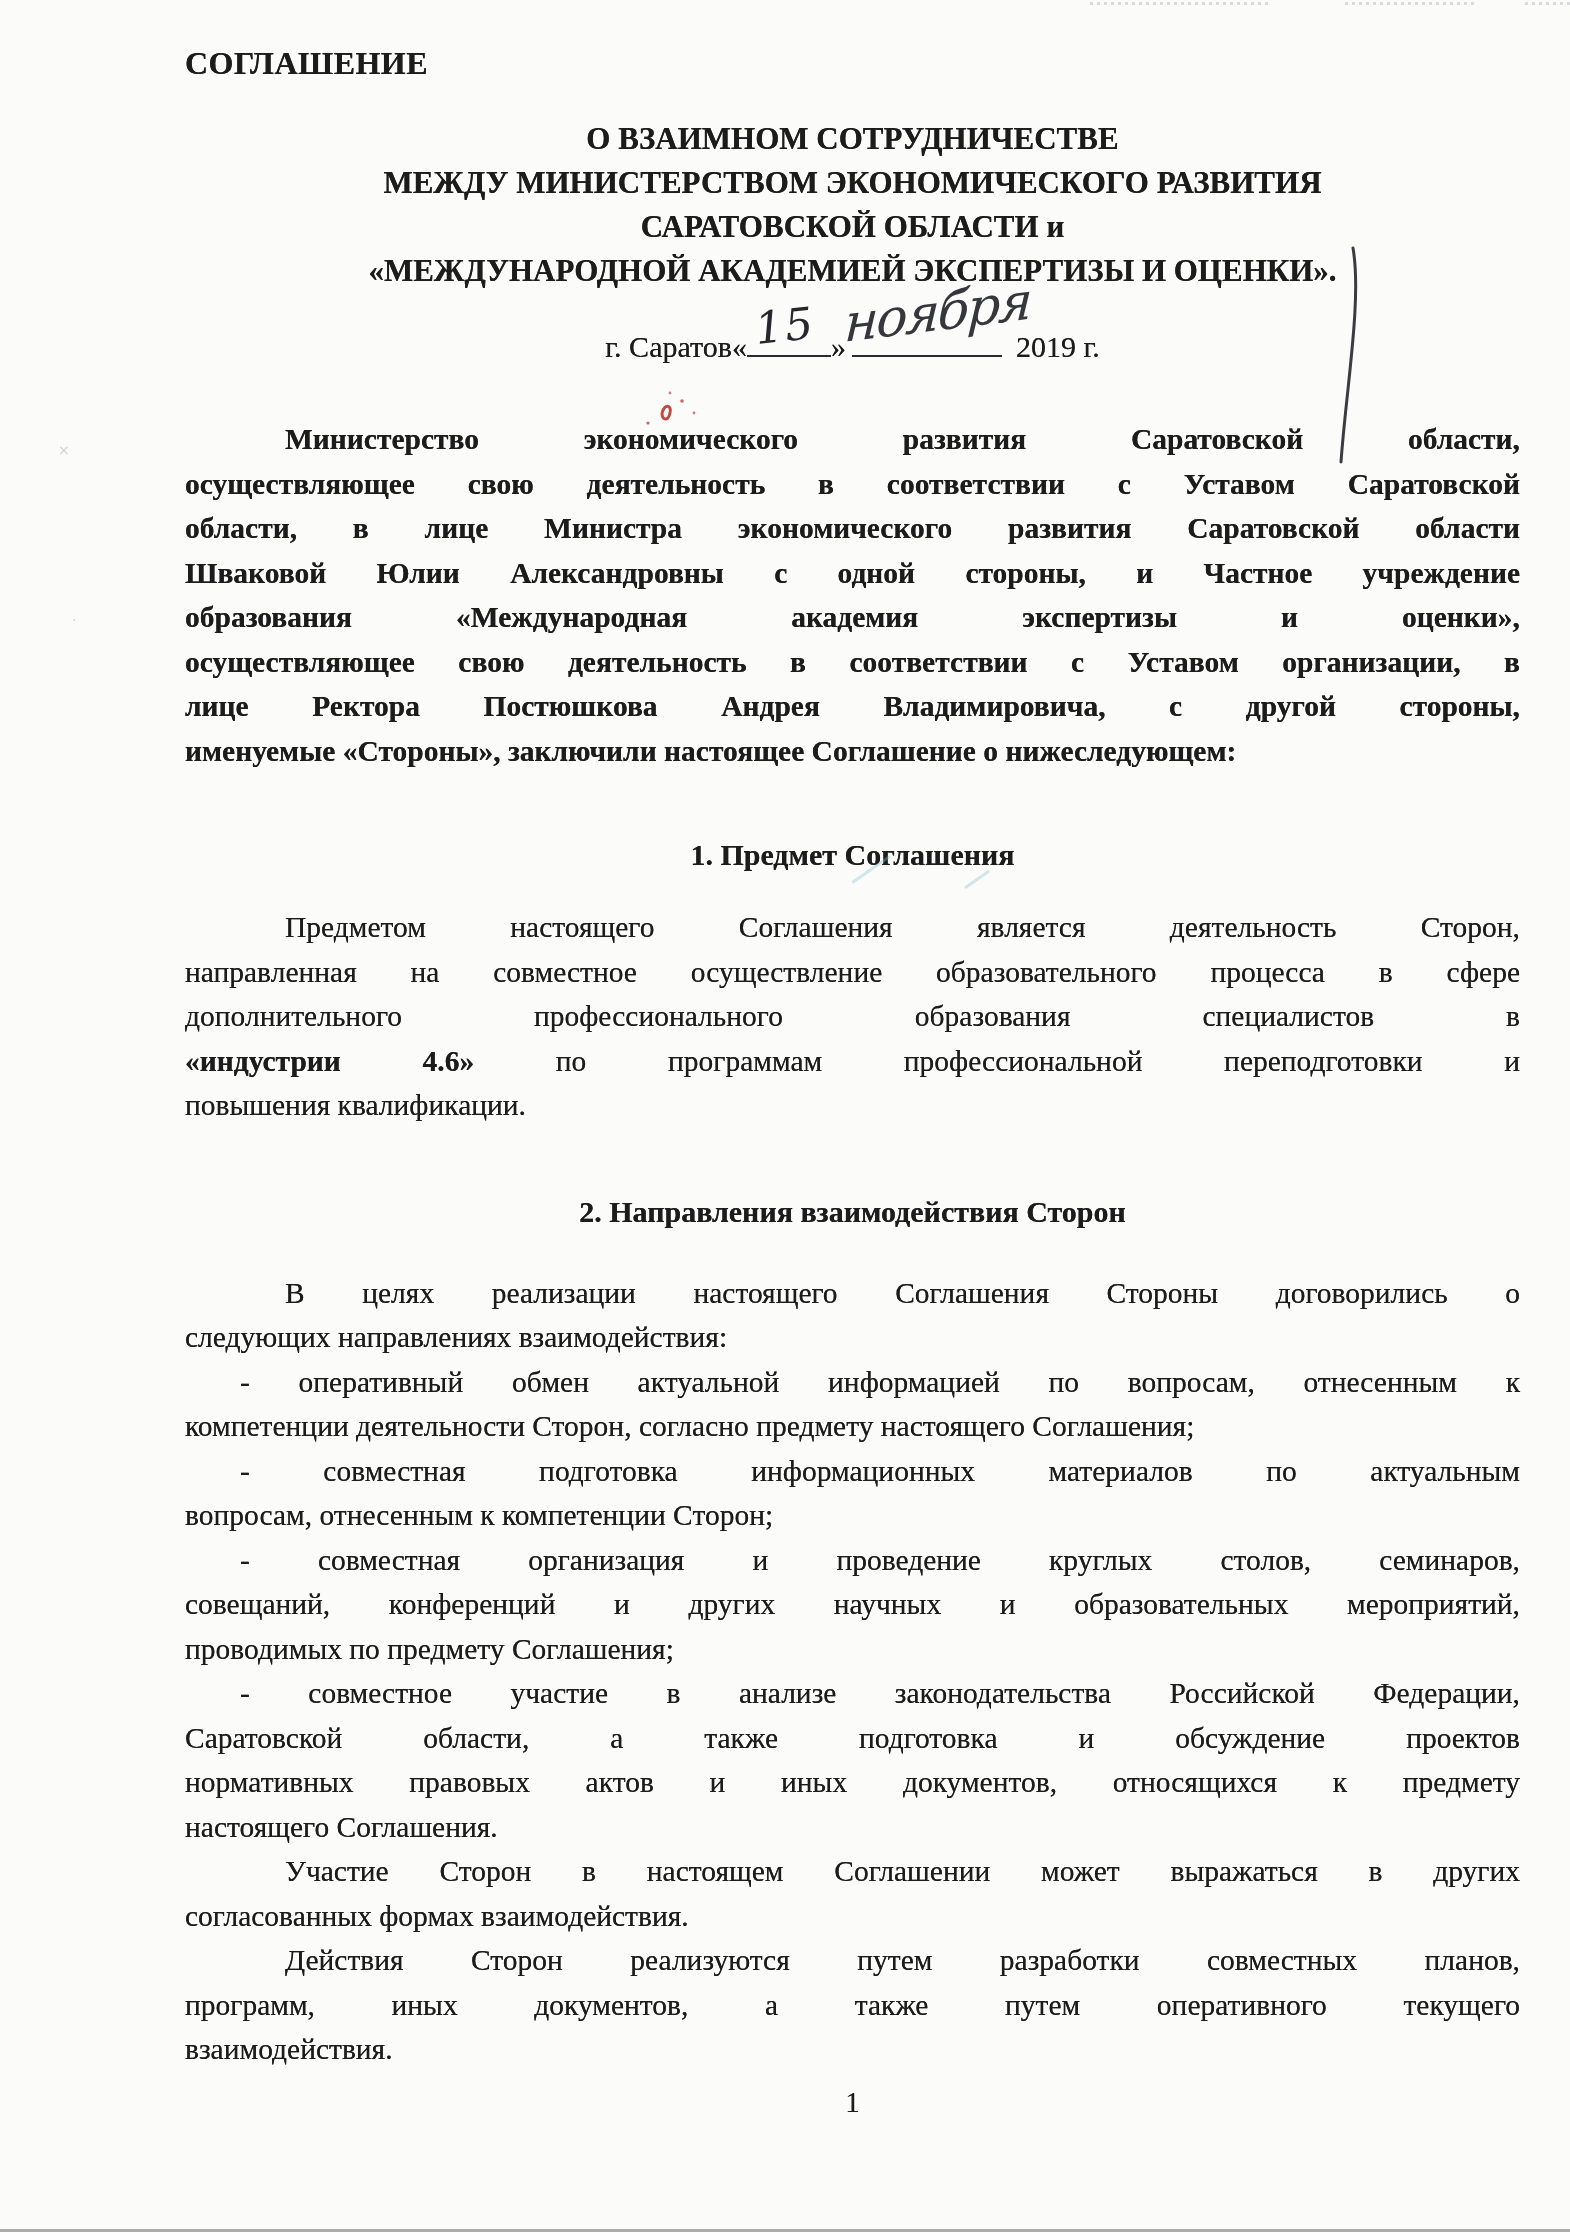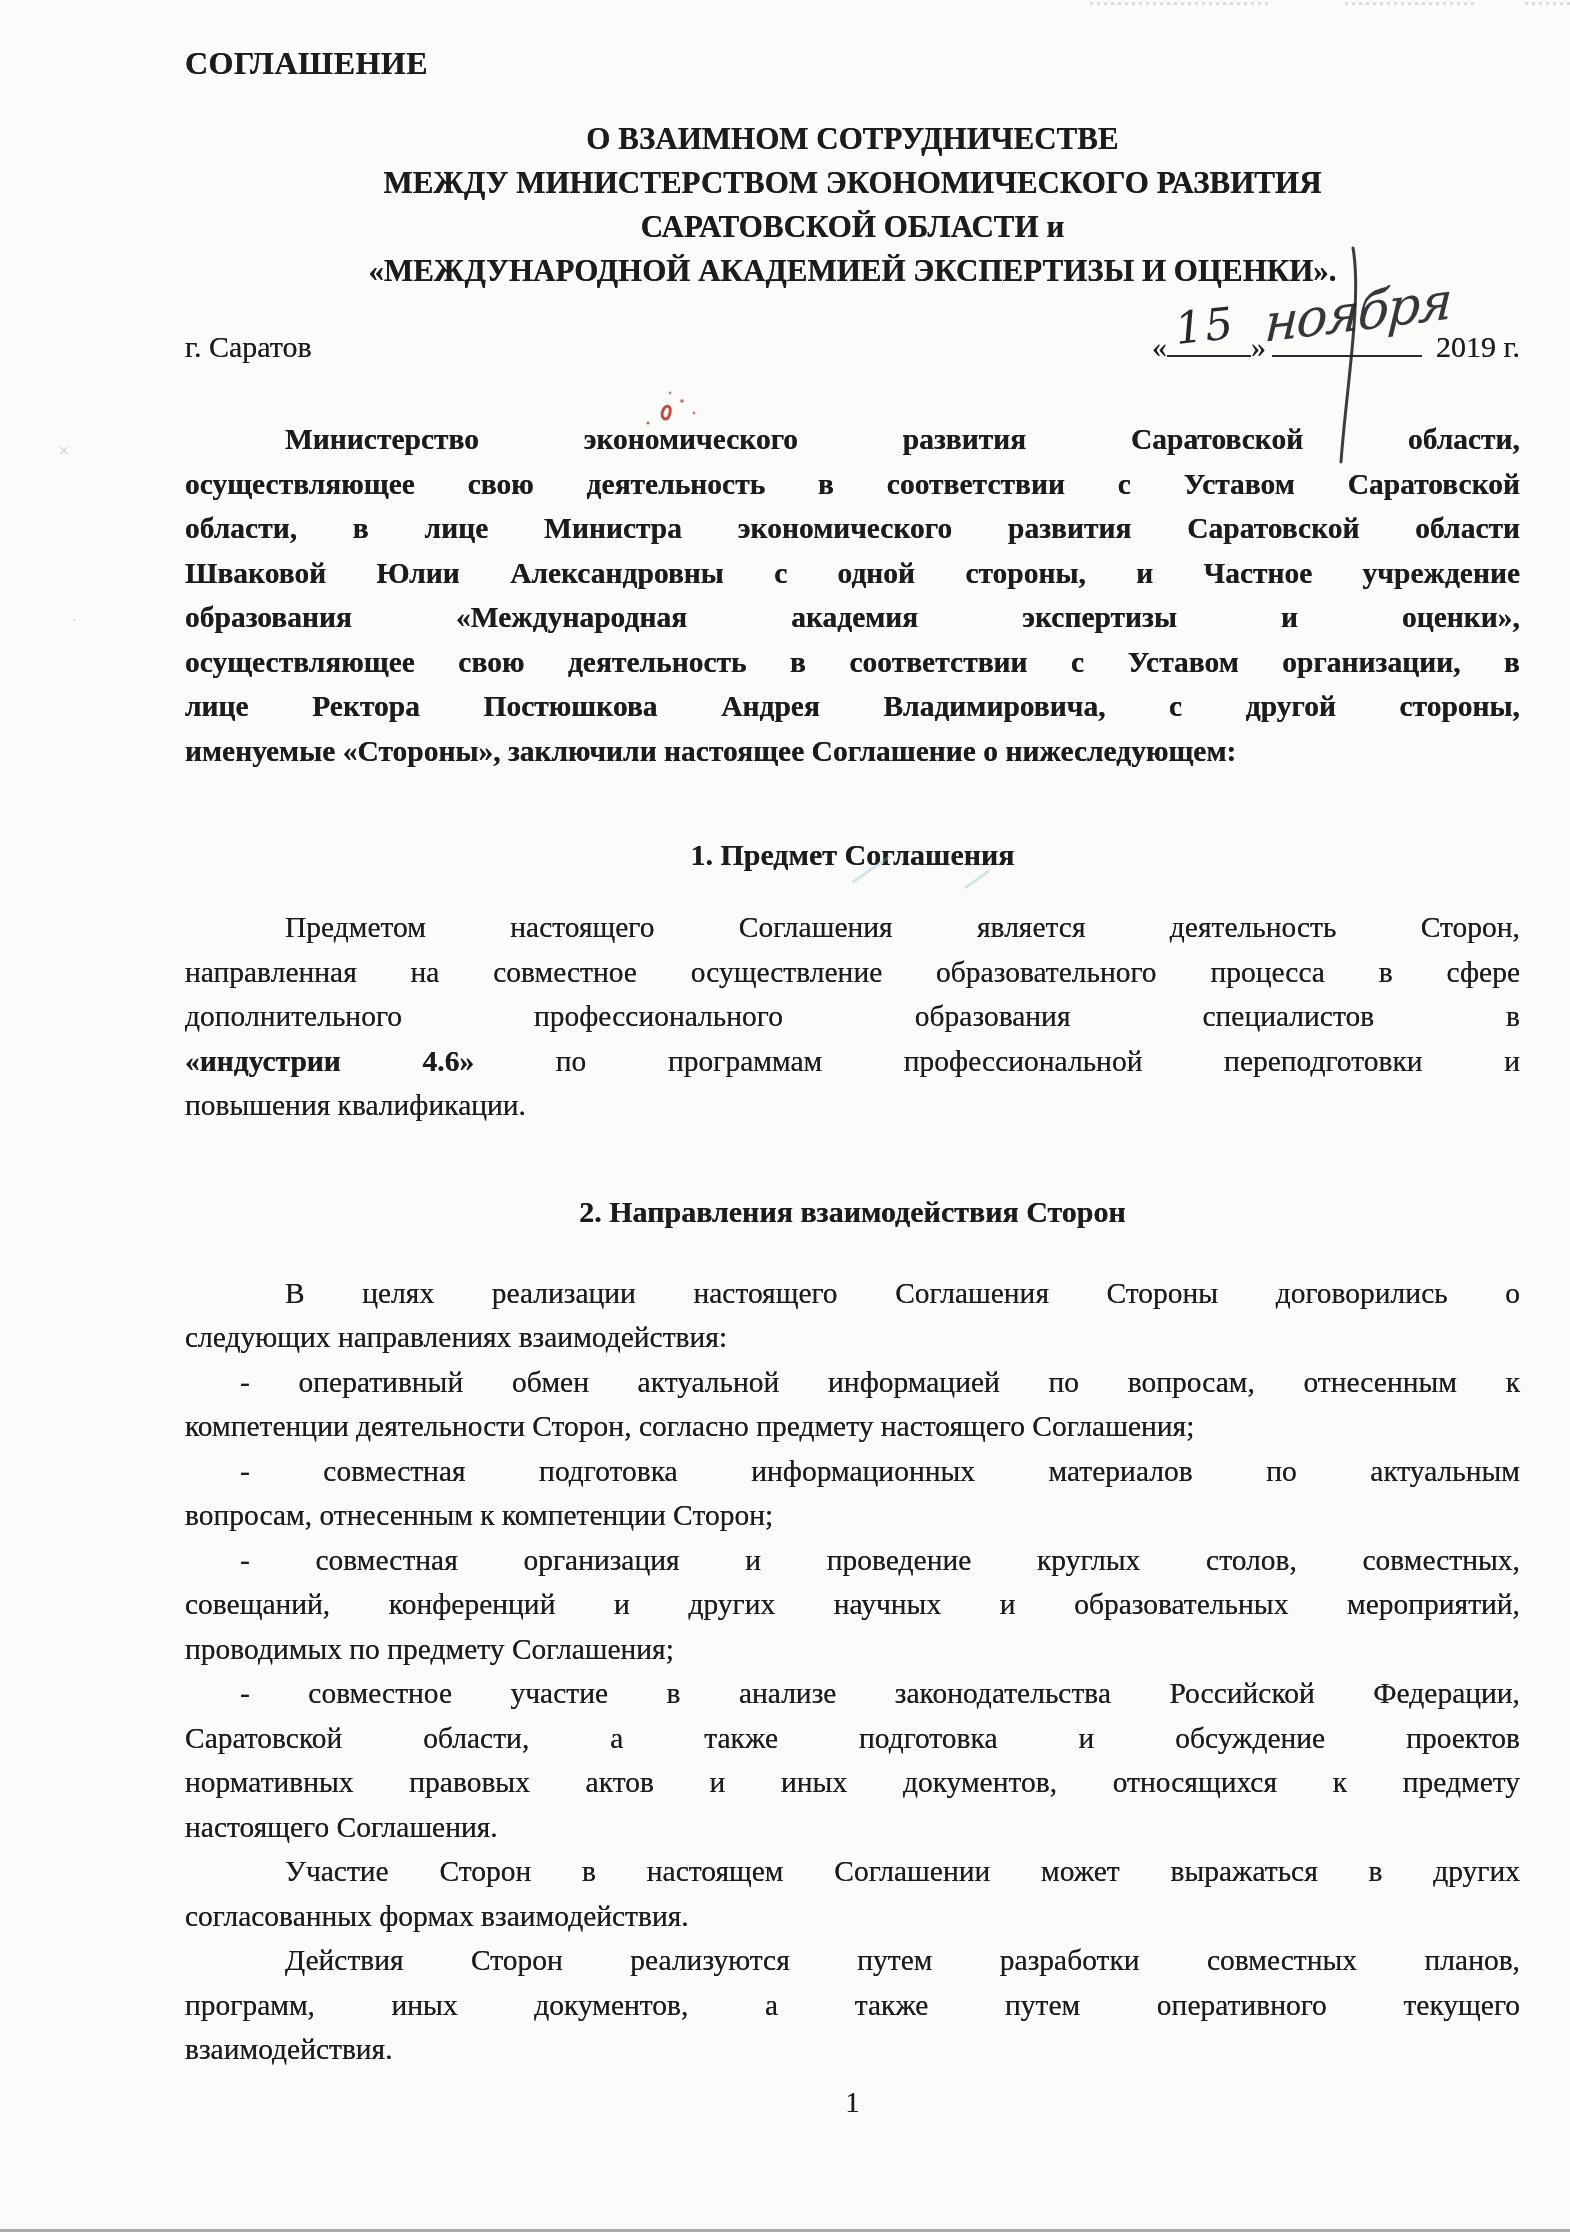--- a/index.html
+++ b/index.html
@@ -18,21 +18,21 @@
   .title{
     font-size:32px;font-weight:bold;
     line-height:46px;letter-spacing:0.5px;
   }
   .subtitle{ margin-top:31px; }
   .subtitle .sline{
     font-size:31px;font-weight:bold;text-align:center;line-height:44px;
   }
   .daterow{
     margin-top:31px;height:46px;line-height:46px;
-    display:flex;justify-content:space-between;align-items:flex-end;
+    display:flex;justify-content:center;align-items:flex-end;
     font-size:30px;position:relative;
   }
   .datewrap{ position:relative;white-space:nowrap; }
   .hw{
     font-family:"DejaVu Serif", serif;
     font-style:italic;color:#26262e;
   }
   .day-slot{
     display:inline-block;width:84px;text-align:center;
     border-bottom:2px solid #2a2a30;position:relative;height:40px;
@@ -136,21 +136,21 @@
   </div>
 
   <div class="heading h2m tx">2.  Направления взаимодействия Сторон</div>
   <div class="para">
     <div class="ln ind tx">В целях реализации настоящего Соглашения Стороны договорились о</div>
     <div class="ln last tx">следующих направлениях взаимодействия:</div>
     <div class="ln dash tx">- оперативный обмен актуальной информацией по вопросам, отнесенным к</div>
     <div class="ln last tx">компетенции деятельности Сторон, согласно предмету настоящего Соглашения;</div>
     <div class="ln dash tx">- совместная подготовка информационных материалов по актуальным</div>
     <div class="ln last tx">вопросам, отнесенным к компетенции Сторон;</div>
-    <div class="ln dash tx">- совместная организация и проведение круглых столов, совместных,</div>
+    <div class="ln dash tx">- совместная организация и проведение круглых столов, семинаров,</div>
     <div class="ln tx">совещаний, конференций и других научных и образовательных мероприятий,</div>
     <div class="ln last tx">проводимых по предмету Соглашения;</div>
     <div class="ln dash tx">- совместное участие в анализе законодательства Российской Федерации,</div>
     <div class="ln tx">Саратовской области, а также подготовка и обсуждение проектов</div>
     <div class="ln tx">нормативных правовых актов и иных документов, относящихся к предмету</div>
     <div class="ln last tx">настоящего Соглашения.</div>
     <div class="ln ind tx">Участие Сторон в настоящем Соглашении может выражаться в других</div>
     <div class="ln last tx">согласованных формах взаимодействия.</div>
     <div class="ln ind tx">Действия Сторон реализуются путем разработки совместных планов,</div>
     <div class="ln tx">программ, иных документов, а также путем оперативного текущего</div>

